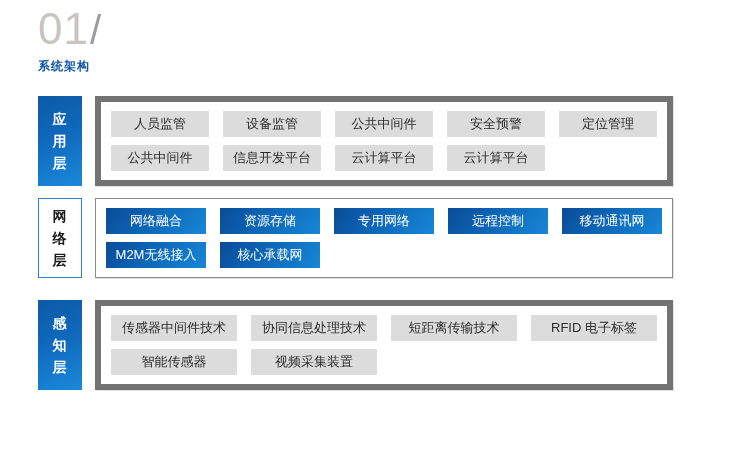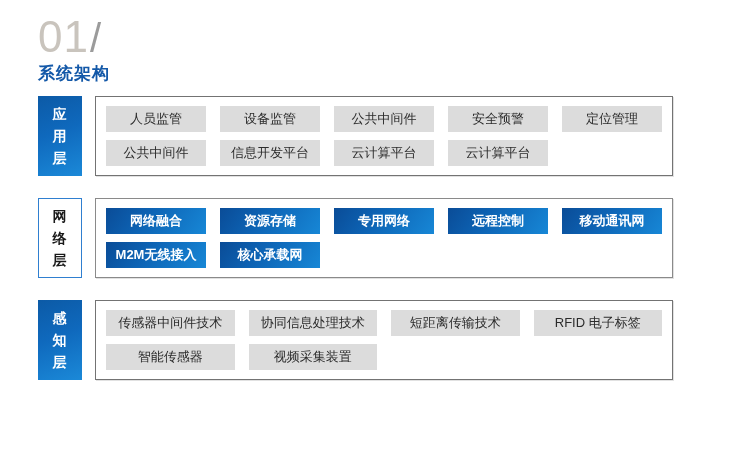--- a/index.html
+++ b/index.html
@@ -14,41 +14,41 @@
     overflow: hidden;
     font-family: "Liberation Sans", "DejaVu Sans", sans-serif;
     color: #222;
     position: relative;
   }
 
   
   .header {
     position: absolute;
     left: 38px;
-    top: 14px;
+    top: 6px;
     width: 300px;
   }
   .kicker {
     font-family: "Liberation Sans", "DejaVu Sans", sans-serif;
     font-size: 44px;
     line-height: 46px;
     font-weight: 300;
     letter-spacing: 1px;
     color: #c9c4bd;
     white-space: nowrap;
   }
   .kicker .slash {
     color: #9b9b9b;
     font-weight: 300;
     font-size: 40px;
     margin-left: 1px;
   }
   .page-title {
     margin-top: 2px;
-    font-size: 17px;
+    font-size: 12px;
     line-height: 22px;
     font-weight: bold;
     color: #1358a8;
     letter-spacing: 1px;
   }
 
   
   .diagram {
     position: absolute;
     left: 0;
@@ -96,21 +96,21 @@
   
   .layer-box {
     margin-left: 13px;
     flex: none;
     width: 578px;
     box-sizing: border-box;
     padding: 9px 10px 9px 10px;
     background: #ffffff;
   }
   .layer-box.blue-border {
-    border: 1px solid #737373;
+    border: 6px solid #737373;
     box-shadow: 1px 1px 0 rgba(120,120,120,0.22);
   }
   .layer-box.gray-border {
     border: 1px solid #8a8a8a;
     box-shadow: 1px 1px 0 rgba(120,120,120,0.22);
   }
 
   .chip-grid {
     display: grid;
     row-gap: 8px;
@@ -129,21 +129,21 @@
     box-sizing: border-box;
   }
   .chip.gray {
     background: #dcdcdc;
     color: #2b2b2b;
     font-weight: normal;
   }
   .chip.blue {
     background: linear-gradient(125deg, #0a4c97 0%, #0d63b4 40%, #1787d6 100%);
     color: #ffffff;
-    font-weight: bold;
+    font-weight: normal;
   }
   .chip.empty {
     background: transparent;
   }
 </style>
 </head>
 <body>
 
 <div class="header">
   <div class="kicker">

